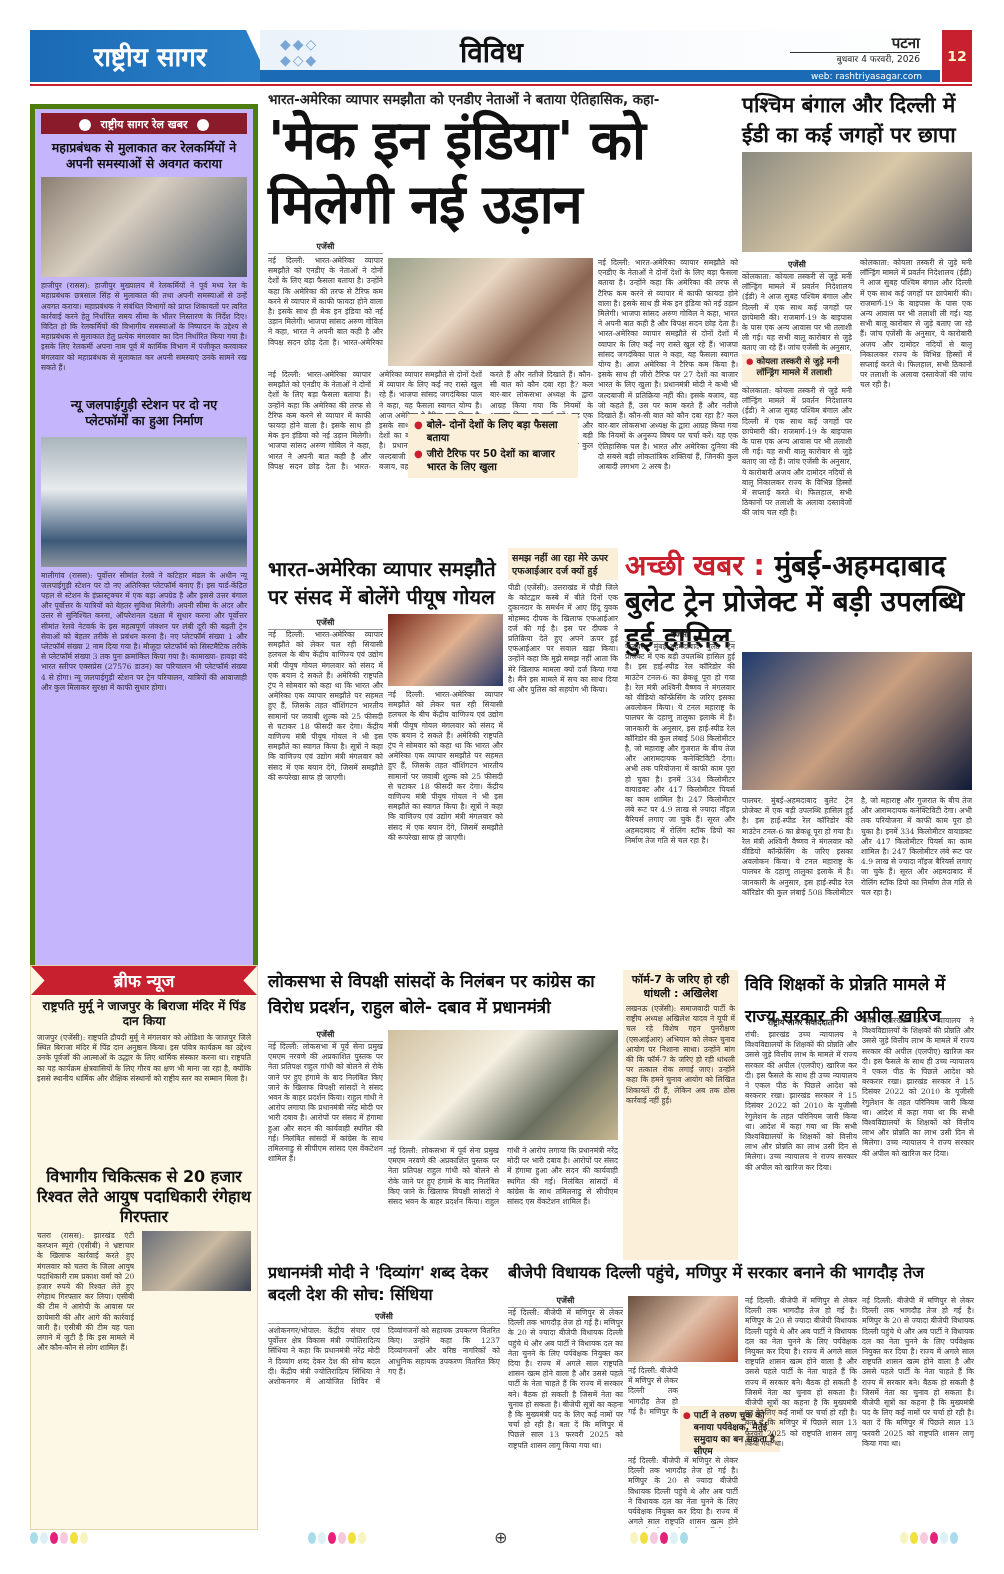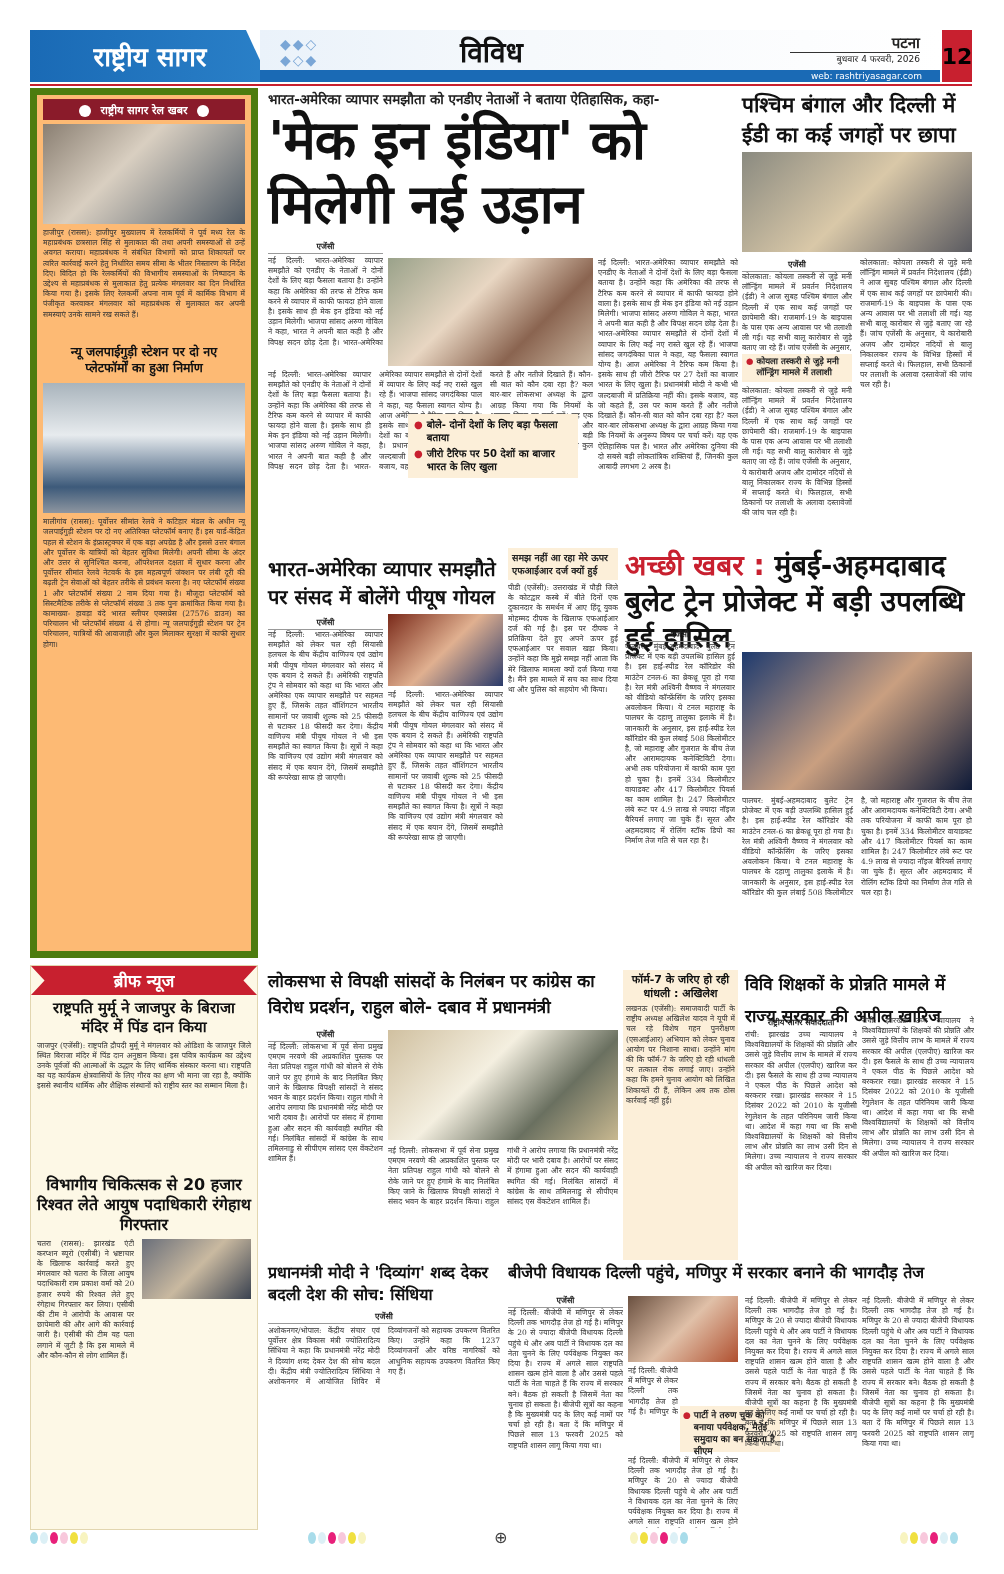--- a/index.html
+++ b/index.html
@@ -6,27 +6,27 @@
   body { width: 1004px; height: 1574px; background: #fff; font-family: "DejaVu Sans", sans-serif; color: #222; position: relative; overflow: hidden; }
   .abs { position: absolute; }
   
   .masthead { left: 30px; top: 30px; width: 942px; height: 52px; }
   .brand { left: 0; top: 0; width: 240px; height: 52px; background: linear-gradient(90deg,#1a6ab5,#2a80c8); color:#fff; font-weight:bold; font-size:26px; display:flex; align-items:center; justify-content:center; clip-path: polygon(0 0, 90% 0, 100% 100%, 0 100%); }
   .midband { left: 230px; top: 0; width: 680px; height: 40px; background: linear-gradient(90deg,#eaf2fa,#f6f9fc 40%,#fff); }
   .section-title { left: 430px; top: 2px; font-size: 28px; font-weight: bold; color:#111; }
   .city { left: 760px; top: 2px; width: 130px; text-align:right; font-weight:bold; font-size:15px; border-bottom:1px solid #333; }
   .date { left: 760px; top: 22px; width: 130px; text-align:right; font-size:9px; }
   .webbar { left: 230px; top: 40px; width: 680px; height: 12px; background:#1a6ab5; color:#fff; font-size:9px; text-align:right; padding-right:18px; line-height:12px; }
-  .pageno { left: 912px; top: 0; width: 30px; height: 52px; background:#c8202f; color:#000000; font-weight:bold; font-size:22px; display:flex; align-items:center; justify-content:center; }
+  .pageno { left: 912px; top: 0; width: 30px; height: 52px; background:#c8202f; color:#fef9c3; font-weight:bold; font-size:14px; display:flex; align-items:center; justify-content:center; }
   .redline { left:30px; top:84px; width:942px; height:2px; background:#c8202f; }
   .dots { display:flex; gap:2px; }
   .dots span { width:8px; height:12px; border-radius:50%; display:inline-block; }
   
   .leftcol { left:30px; top:88px; width:228px; }
-  .box { background:#fdba74; border:7px solid #4d7c0f; }
+  .box { background:#c4b5fd; border:5px solid #4d7c0f;margin-top:16px; }
   .ribbon { background:#c8202f; color:#fff; font-weight:bold; text-align:center; }
   .h-dark { font-weight:bold; color:#111; text-align:center; line-height:1.25; }
   .body { font-size:7.5px; line-height:10.2px; text-align:justify; color:#333; font-family: "DejaVu Serif", serif; }
   .photo { background: linear-gradient(135deg,#7a8a98,#b5a58f 50%,#5d6b78); }
   .agency { font-size:8px; text-align:center; font-weight:bold; border-bottom:1px solid #999; padding-bottom:2px; margin-bottom:3px; }
   .callout { background:#fcefd9; }
   .bullet { color:#c8202f; }
   .hl-red { color:#c8202f; }
   .textcols { column-count: 3; column-gap: 8px; }
 </style>
@@ -44,30 +44,31 @@
   <div class="abs pageno">12</div>
 </div>
 <div class="abs redline"></div>
 
 <div class="abs leftcol box" style="height:870px;">
   <div class="ribbon" style="margin:4px 6px;padding:3px 0;font-size:11px;background:#8a1b2a;">
     <span style="display:inline-block;width:12px;height:12px;border-radius:50%;background:#fff;vertical-align:middle;margin-right:6px;"></span>
     <span>राष्ट्रीय सागर रेल खबर</span>
     <span style="display:inline-block;width:12px;height:12px;border-radius:50%;background:#fff;vertical-align:middle;margin-left:6px;"></span>
   </div>
+  <div class="h-dark" style="font-size:12.5px;padding:2px 6px;">महाप्रबंधक से मुलाकात कर रेलकर्मियों ने अपनी समस्याओं से अवगत कराया</div>
   <div class="photo" style="margin:4px 6px;height:100px;background:linear-gradient(135deg,#8a7f72,#d9cfc1 40%,#4e5a66);"></div>
   <div class="body" style="padding:0 6px;height:112px;overflow:hidden;">हाजीपुर (रासस): हाजीपुर मुख्यालय में रेलकर्मियों ने पूर्व मध्य रेल के महाप्रबंधक छत्रसाल सिंह से मुलाकात की तथा अपनी समस्याओं से उन्हें अवगत कराया। महाप्रबंधक ने संबंधित विभागों को प्राप्त शिकायतों पर त्वरित कार्रवाई करने हेतु निर्धारित समय सीमा के भीतर निस्तारण के निर्देश दिए। विदित हो कि रेलकर्मियों की विभागीय समस्याओं के निष्पादन के उद्देश्य से महाप्रबंधक से मुलाकात हेतु प्रत्येक मंगलवार का दिन निर्धारित किया गया है। इसके लिए रेलकर्मी अपना नाम पूर्व में कार्मिक विभाग में पंजीकृत करवाकर मंगलवार को महाप्रबंधक से मुलाकात कर अपनी समस्याएं उनके सामने रख सकते हैं।</div>
   <div class="h-dark" style="font-size:12.5px;padding:4px 14px;">न्यू जलपाईगुड़ी स्टेशन पर दो नए प्लेटफॉर्मों का हुआ निर्माण</div>
   <div class="photo" style="margin:4px 6px;height:130px;background:linear-gradient(180deg,#a9b4bc,#e7ebee 40%,#3d5a7a 80%,#8e96a0);"></div>
   <div class="body" style="padding:0 6px;height:400px;overflow:hidden;">मालीगांव (रासस): पूर्वोत्तर सीमांत रेलवे ने कटिहार मंडल के अधीन न्यू जलपाईगुड़ी स्टेशन पर दो नए अतिरिक्त प्लेटफॉर्म बनाए हैं। इस यार्ड-केंद्रित पहल से स्टेशन के इंफ्रास्ट्रक्चर में एक बड़ा अपग्रेड है और इससे उत्तर बंगाल और पूर्वोत्तर के यात्रियों को बेहतर सुविधा मिलेगी। अपनी सीमा के अंदर और उत्तर से सुनिश्चित करना, ऑपरेशनल दक्षता में सुधार करना और पूर्वोत्तर सीमांत रेलवे नेटवर्क के इस महत्वपूर्ण जंक्शन पर लंबी दूरी की बढ़ती ट्रेन सेवाओं को बेहतर तरीके से प्रबंधन करना है। नए प्लेटफॉर्म संख्या 1 और प्लेटफॉर्म संख्या 2 नाम दिया गया है। मौजूदा प्लेटफॉर्म को सिस्टमैटिक तरीके से प्लेटफॉर्म संख्या 3 तक पुनः क्रमांकित किया गया है। कामाख्या- हावड़ा वंदे भारत स्लीपर एक्सप्रेस (27576 डाउन) का परिचालन भी प्लेटफॉर्म संख्या 4 से होगा। न्यू जलपाईगुड़ी स्टेशन पर ट्रेन परिचालन, यात्रियों की आवाजाही और कुल मिलाकर सुरक्षा में काफी सुधार होगा।</div>
 </div>
 
 <div class="abs" style="left:30px;top:965px;width:228px;height:565px;background:#fdf8e6;border:1px solid #e2d6b0;">
   <div class="ribbon" style="font-size:17px;padding:3px 0;clip-path:polygon(0 0,100% 0,94% 50%,100% 100%,0 100%,6% 50%);">ब्रीफ न्यूज</div>
-  <div class="h-dark" style="font-size:15px;padding:4px 10px;">राष्ट्रपति मुर्मू ने जाजपुर के बिराजा मंदिर में पिंड दान किया</div>
+  <div class="h-dark" style="font-size:12px;padding:4px 10px;">राष्ट्रपति मुर्मू ने जाजपुर के बिराजा मंदिर में पिंड दान किया</div>
   <div class="body" style="padding:0 6px;height:130px;overflow:hidden;">जाजपुर (एजेंसी): राष्ट्रपति द्रौपदी मुर्मू ने मंगलवार को ओडिशा के जाजपुर जिले स्थित बिराजा मंदिर में पिंड दान अनुष्ठान किया। इस पवित्र कार्यक्रम का उद्देश्य उनके पूर्वजों की आत्माओं के उद्धार के लिए धार्मिक संस्कार करना था। राष्ट्रपति का यह कार्यक्रम क्षेत्रवासियों के लिए गौरव का क्षण भी माना जा रहा है, क्योंकि इससे स्थानीय धार्मिक और शैक्षिक संस्थानों को राष्ट्रीय स्तर का सम्मान मिला है।</div>
   <div class="h-dark" style="font-size:16px;padding:4px 6px;">विभागीय चिकित्सक से 20 हजार रिश्वत लेते आयुष पदाधिकारी रंगेहाथ गिरफ्तार</div>
   <div style="display:flex;gap:8px;padding:0 6px;">
     <div class="body" style="width:100px;height:340px;overflow:hidden;">चतरा (रासस): झारखंड एंटी करप्शन ब्यूरो (एसीबी) ने भ्रष्टाचार के खिलाफ कार्रवाई करते हुए मंगलवार को चतरा के जिला आयुष पदाधिकारी राम प्रकाश वर्मा को 20 हजार रुपये की रिश्वत लेते हुए रंगेहाथ गिरफ्तार कर लिया। एसीबी की टीम ने आरोपी के आवास पर छापेमारी की और आगे की कार्रवाई जारी है। एसीबी की टीम यह पता लगाने में जुटी है कि इस मामले में और कौन-कौन से लोग शामिल हैं।</div>
     <div class="photo" style="width:112px;height:60px;background:linear-gradient(135deg,#6a6f7a,#c9b9a0 50%,#3a4250);"></div>
   </div>
 </div>
 
 <div class="abs" style="left:268px;top:90px;width:470px;font-size:13.5px;font-weight:bold;color:#222;">भारत-अमेरिका व्यापार समझौता को एनडीए नेताओं ने बताया ऐतिहासिक, कहा-</div>
 <div class="abs" style="left:268px;top:108px;width:470px;font-size:54px;font-weight:bold;color:#111;line-height:66px;letter-spacing:-1px;">'मेक इन इंडिया' को</div>

